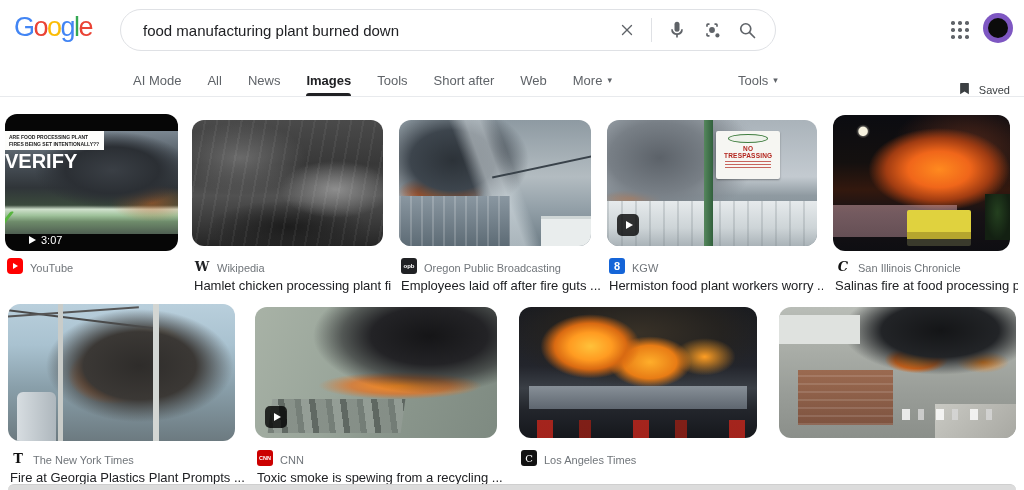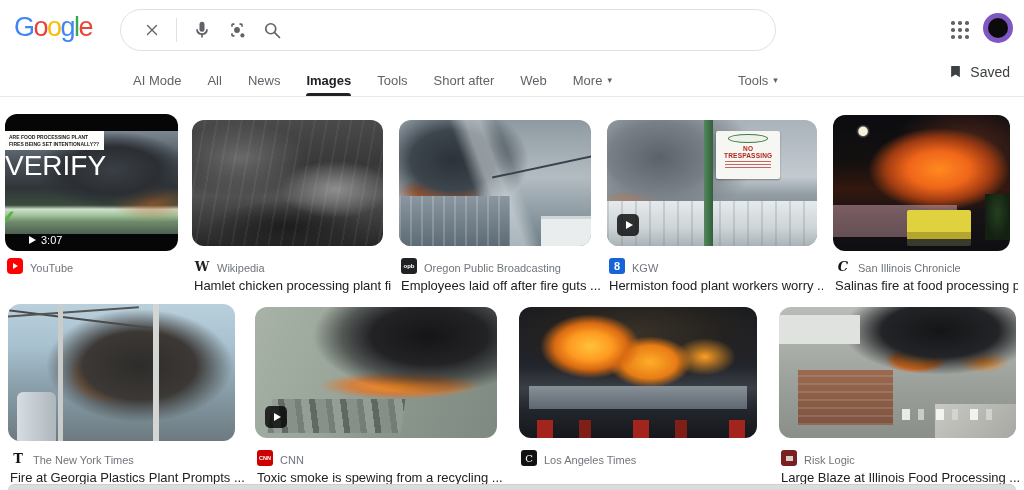--- a/index.html
+++ b/index.html
@@ -31,21 +31,21 @@
   .tabs { display:flex; gap:26px; margin-left:133px; height:100%; align-items:stretch; }
   .tab { font-size:13px; color:#5f6368; display:flex; align-items:center; gap:5px;
     cursor:pointer; position:relative; white-space:nowrap; }
   .tab.active { color:#202124; font-weight:700; }
   .tab.active::after { content:''; position:absolute; left:0; right:0; bottom:0;
     height:3px; background:#202124; border-radius:3px 3px 0 0; }
   .caret { font-size:9px; color:#5f6368; }
   .tools { position:absolute; left:738px; top:0; height:100%; display:flex;
     align-items:center; gap:5px; font-size:13px; color:#5f6368; cursor:pointer; }
   .saved { position:absolute; right:14px; top:0; height:100%; display:flex;
-    align-items:flex-start; gap:7px; font-size:14px; color:#3c4043; cursor:pointer; }
+    align-items:flex-end; gap:7px; font-size:11px; color:#3c4043; cursor:pointer; }
 
   
   .card { position:absolute; }
   .thumb { position:absolute; border-radius:12px; overflow:hidden; cursor:pointer; }
   .thumb > div { position:absolute; }
   .cap { position:absolute; left:2px; }
   .src { display:flex; align-items:flex-end; font-size:11px; color:#70757a;
     white-space:nowrap; cursor:pointer; }
   .title { margin-top:4px; font-size:13px; color:#202124; white-space:nowrap;
     overflow:hidden; cursor:pointer; }
@@ -75,21 +75,21 @@
   .yt-video { left:0; right:0; top:17px; bottom:17px;
     background:
       radial-gradient(ellipse 60% 50% at 62% 38%, #3a3f45 0%, #2b2f34 45%, transparent 75%),
       radial-gradient(ellipse 40% 30% at 85% 70%, rgba(200,90,30,.5), transparent 60%),
       linear-gradient(180deg,#7b8791 0%,#4a525a 30%,#303539 55%,#3a4a3c 72%,#cfe0cc 76%,#9fc29b 82%,#6f8c6b 88%,#4f5f52 100%); }
   .yt-overlaybox { left:9px; top:8px; width:99px; background:#fdfdfb; color:#1d1d1d;
     font-size:5px; line-height:6.5px; font-weight:700; padding:3px 4px; }
   .yt-verify { right:5px; bottom:1px; }
   .yt-verify .vcheck { position:absolute; left:-8px; bottom:1px; color:#57b53e;
     font-size:24px; font-weight:900; }
-  .yt-verify .vtext { position:relative; color:#fff; font-size:28px; font-weight:400; }
+  .yt-verify .vtext { position:relative; color:#fff; font-size:20px; font-weight:700; }
   .yt-duration { left:10px; bottom:5px; color:#fff; font-size:11px; display:flex;
     align-items:center; gap:5px;padding-left:14px; }
   .yt-duration::before { content:''; border-left:7px solid #fff;
     border-top:4.5px solid transparent; border-bottom:4.5px solid transparent; }
 
   .scene-wiki { background:
     repeating-linear-gradient(100deg, rgba(255,255,255,.05) 0 2px, transparent 2px 12px),
     radial-gradient(ellipse 50% 40% at 25% 30%, #6a6a6a, transparent 70%),
     radial-gradient(ellipse 45% 35% at 75% 55%, #8d8d8d, transparent 65%),
     radial-gradient(ellipse 60% 30% at 50% 85%, #1c1c1c, transparent 70%),
@@ -185,20 +185,21 @@
 
   .next-row-strip { position:absolute; left:8px; top:484px; width:1008px; height:6px;
     background:#dcdcdc; border-top:1px solid #cfcfcf; border-radius:6px 6px 0 0; }
 </style>
 </head>
 <body>
 
 <div class="logo"><span style="color: rgb(66, 133, 244);">G</span><span style="color: rgb(234, 67, 53);">o</span><span style="color: rgb(251, 188, 5);">o</span><span style="color: rgb(66, 133, 244);">g</span><span style="color: rgb(52, 168, 83);">l</span><span style="color: rgb(234, 67, 53);">e</span></div>
 
 <div class="searchbar">
+  <input class="query" value="food manufacturing plant burned down" style="">
   <div class="sb-icons">
     <svg width="18" height="18" viewBox="0 0 24 24">
       <line x1="6" y1="6" x2="18" y2="18" stroke="#5f6368" stroke-width="1.8" stroke-linecap="round"></line>
       <line x1="18" y1="6" x2="6" y2="18" stroke="#5f6368" stroke-width="1.8" stroke-linecap="round"></line>
     </svg>
     <span class="sb-divider"></span>
     <svg width="20" height="20" viewBox="0 0 24 24">
       <path fill="#5f6368" d="M12 14a3 3 0 0 0 3-3V5a3 3 0 0 0-6 0v6a3 3 0 0 0 3 3z"></path>
       <path fill="#5f6368" d="M17 11a5 5 0 0 1-10 0H5a7 7 0 0 0 6 6.92V21h2v-3.08A7 7 0 0 0 19 11h-2z"></path>
     </svg>
@@ -381,22 +382,15 @@
   </div>
 </div>
 
 <div class="card" style="left:779px;top:304px;width:245px;height:180px">
   <div class="thumb scene-risk" style="left:0;top:3px;width:237px;height:131px">
     <div class="risk-roofwhite"></div>
     <div class="risk-brick"></div>
     <div class="risk-street"></div>
     <div class="risk-trucks"></div>
   </div>
-  <div class="cap" style="top:146px;width:240px">
-    <div class="src">
-      <span class="fav fav-risk"></span>
-      <span>Risk Logic</span>
-    </div>
-    <div class="title">Large Blaze at Illinois Food Processing ...</div>
-  </div>
 </div>
 
 <div class="next-row-strip"></div>
 
 </body></html>

